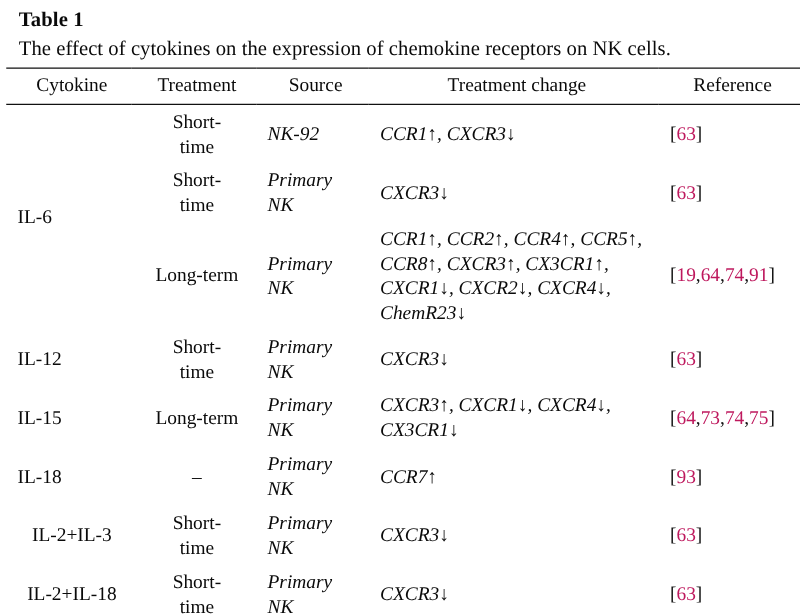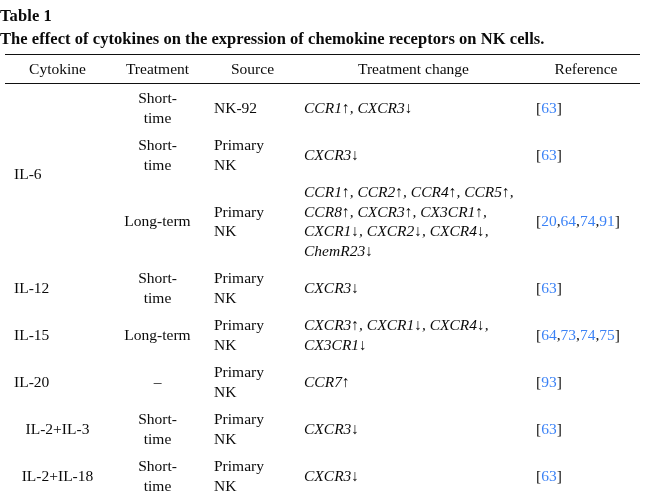--- a/index.html
+++ b/index.html
@@ -18,31 +18,31 @@
   #page {
     position: relative;
     width: 645px;
     height: 492px;
     box-sizing: border-box;
     padding: 0;
   }
 
   
   .caption-block {
-    padding: 6px 5px 0 0;
+    padding: 6px 5px 0 15px;
   }
   .table-label {
     font-size: 16.5px;
     font-weight: bold;
     line-height: 20px;
     letter-spacing: 0.1px;
   }
   .table-caption {
     font-size: 16.5px;
-    font-weight: bold;
+    font-weight: normal;
     line-height: 21px;
     margin-top: 2px;
     letter-spacing: 0.05px;
   }
 
   
   .tbl-wrap {
     margin-top: 5px;
     padding: 0 5px;
   }
@@ -82,27 +82,27 @@
   td.cytokine-cell {
     text-align: center;
     padding-left: 4px;
     padding-right: 4px;
   }
   td.cytokine-cell.left-al {
     text-align: left;
     padding-left: 9px;
   }
   td.treat-cell { vertical-align: middle; text-align: center; }
-  td.source-cell { vertical-align: middle; }
+  td.source-cell { vertical-align: middle; font-style: italic; }
   td.chem-cell  { vertical-align: middle; font-style: italic; }
   td.ref-cell   { vertical-align: middle; padding-left: 11px; }
 
   .ref { white-space: normal; }
   .ref .num {
-    color: #3b82f6;
+    color: #be185d;
     text-align: center;
   }
   .ref .brk, .ref .sep {
     color: #111;
   }
 
   
   tr.h-short td { height: 45px; }
   tr.h-long  td { height: 84px; }
 </style>
@@ -145,38 +145,38 @@
           <tr class="h-short">
             <td class="treat-cell">Short-<br>time</td>
             <td class="source-cell">Primary<br>NK</td>
             <td class="chem-cell">CXCR3↓</td>
             <td class="ref-cell"><span class="ref"><span class="brk">[</span><span class="num">63</span><span class="brk">]</span></span></td>
           </tr>
           <tr class="h-long">
             <td class="treat-cell">Long-term</td>
             <td class="source-cell">Primary<br>NK</td>
             <td class="chem-cell">CCR1↑, CCR2↑, CCR4↑, CCR5↑, CCR8↑, CXCR3↑, CX3CR1↑, CXCR1↓, CXCR2↓, CXCR4↓, ChemR23↓</td>
-            <td class="ref-cell"><span class="ref"><span class="brk">[</span><span class="num">20</span><span class="sep">,</span><span class="num">64</span><span class="sep">,</span><span class="num">74</span><span class="sep">,</span><span class="num">91</span><span class="brk">]</span></span></td>
+            <td class="ref-cell"><span class="ref"><span class="brk">[</span><span class="num">19</span><span class="sep">,</span><span class="num">64</span><span class="sep">,</span><span class="num">74</span><span class="sep">,</span><span class="num">91</span><span class="brk">]</span></span></td>
           </tr>
           <tr class="h-short">
             <td class="cytokine-cell left-al">IL-12</td>
             <td class="treat-cell">Short-<br>time</td>
             <td class="source-cell">Primary<br>NK</td>
             <td class="chem-cell">CXCR3↓</td>
             <td class="ref-cell"><span class="ref"><span class="brk">[</span><span class="num">63</span><span class="brk">]</span></span></td>
           </tr>
           <tr class="h-short">
             <td class="cytokine-cell left-al">IL-15</td>
             <td class="treat-cell">Long-term</td>
             <td class="source-cell">Primary<br>NK</td>
             <td class="chem-cell">CXCR3↑, CXCR1↓, CXCR4↓, CX3CR1↓</td>
             <td class="ref-cell"><span class="ref"><span class="brk">[</span><span class="num">64</span><span class="sep">,</span><span class="num">73</span><span class="sep">,</span><span class="num">74</span><span class="sep">,</span><span class="num">75</span><span class="brk">]</span></span></td>
           </tr>
           <tr class="h-short">
-            <td class="cytokine-cell left-al">IL-20</td>
+            <td class="cytokine-cell left-al">IL-18</td>
             <td class="treat-cell">–</td>
             <td class="source-cell">Primary<br>NK</td>
             <td class="chem-cell">CCR7↑</td>
             <td class="ref-cell"><span class="ref"><span class="brk">[</span><span class="num">93</span><span class="brk">]</span></span></td>
           </tr>
           <tr class="h-short">
             <td class="cytokine-cell">IL-2+IL-3</td>
             <td class="treat-cell">Short-<br>time</td>
             <td class="source-cell">Primary<br>NK</td>
             <td class="chem-cell">CXCR3↓</td>

